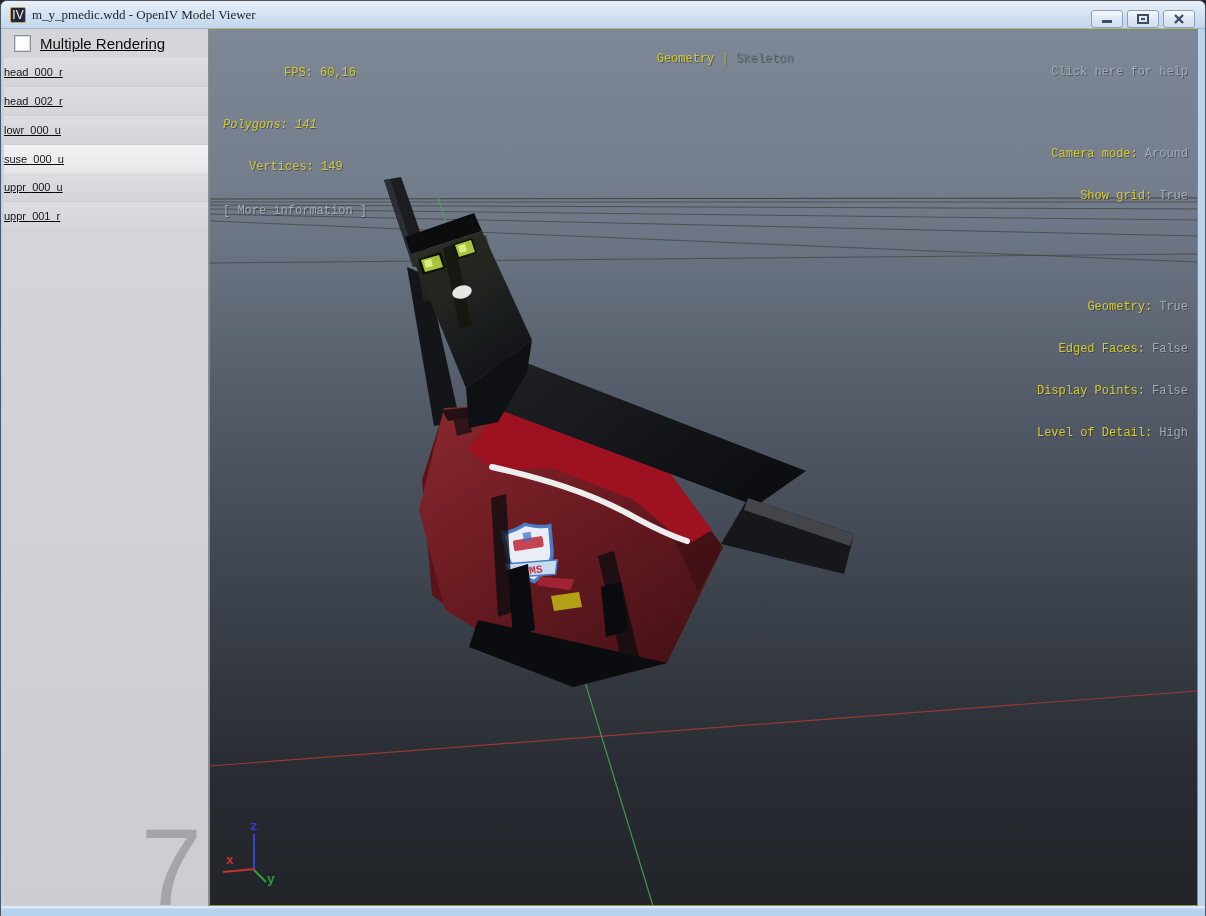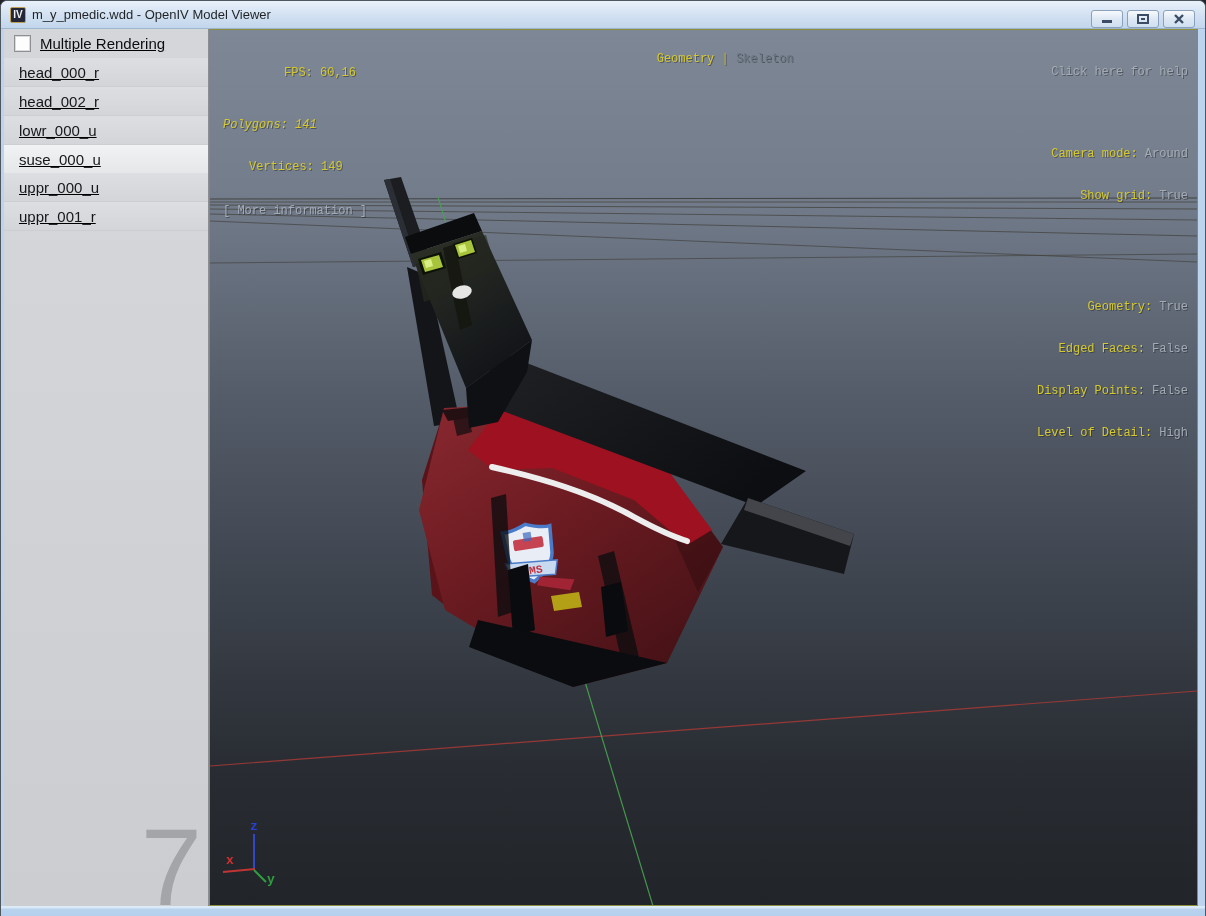--- a/index.html
+++ b/index.html
@@ -7,23 +7,23 @@
               font-family:"Liberation Sans", sans-serif; }
   .window { position:relative; width:1206px; height:916px; background:#bcd4ee;
             border-radius:7px 7px 0 0; overflow:hidden; border:1px solid #4e565e; border-bottom:none; }
 
   
   .titlebar { position:absolute; left:0; top:0; width:1206px; height:28px;
               background:linear-gradient(180deg,#e9f1fa 0%,#d5e3f3 45%,#c2d6ec 100%);
               border-bottom:1px solid #9fb6cf; display:flex; align-items:center; }
   .app-icon { width:16px; height:16px; margin:0 6px 0 9px;
               background:#232738; border:1px solid #c0a058; border-radius:2px;
-              color:#f2f2f2; font-size:10px; font-weight:bold; display:flex;
+              color:#f2f2f2; font-size:12px; font-weight:normal; display:flex;
               align-items:center; justify-content:center; letter-spacing:0; }
-  .title-text { font-size:13px; color:#1f2326; }
+  .title-text { font-size:13px; color:#1f2326;font-family:Liberation Serif, serif; }
   .win-buttons { position:absolute; right:12px; top:9px; display:flex; gap:4px; }
   .wbtn { width:32px; height:18px; border:1px solid #8aa0bc; border-radius:3px;
           background:linear-gradient(180deg,#f7fafd,#dde8f4 50%,#cfdff0);
           display:flex; align-items:center; justify-content:center; cursor:pointer; }
   .wbtn svg { display:block; }
 
   
   .edge-left  { position:absolute; left:0; top:28px; width:3px;  height:877px; background:#bcd4ee; }
   .edge-right { position:absolute; left:1197px; top:28px; width:9px; height:877px; background:#bcd4ee; }
   .edge-bottom{ position:absolute; left:0; top:905px; width:1206px; height:11px;
@@ -32,22 +32,22 @@
 
   
   .sidebar { position:absolute; left:3px; top:28px; width:204px; height:877px;
              background:linear-gradient(180deg,#d6d8db,#cbcdd0); overflow:hidden;text-decoration:underline; }
   .vsep { position:absolute; left:207px; top:28px; width:1px; height:877px; background:#8b8d90; }
   .mr-row { height:29px; display:flex; align-items:center; background:#d4d6d9; }
   .checkbox { width:17px; height:17px; margin-left:10px; background:#fdfdfd;
               border:1px solid #8e9094; box-shadow:inset 0 0 0 1px #d8dade; cursor:pointer; }
   .mr-label { margin-left:9px; font-size:15px; color:#0b0d0f; }
   .list { }
-  .item { height:29px; display:flex; align-items:center; padding-left:15px;
-          font-size:15px; color:#151719; cursor:pointer;
+  .item { height:29px; display:flex; align-items:center; 
+          font-size:11px; color:#151719; cursor:pointer;
           background:linear-gradient(180deg,#dcdee1,#d3d5d8);
           border-bottom:1px solid #cccED1; }
   .item.selected { background:linear-gradient(180deg,#f1f2f4,#e5e7e9); border-bottom:1px solid #d5d7da;}
   .list-shine { height:6px; background:linear-gradient(180deg,rgba(122,124,128,0.45),rgba(205,207,210,0)); margin-top:-1px; }
   .watermark { position:absolute; right:6px; bottom:-16px; font-size:110px; font-weight:200;
                color:#a3a5a8; line-height:1; user-select:none; }
 
   
   .viewport { position:absolute; left:208px; top:28px; width:989px; height:877px;
               border:1px solid #8d8e3e;

